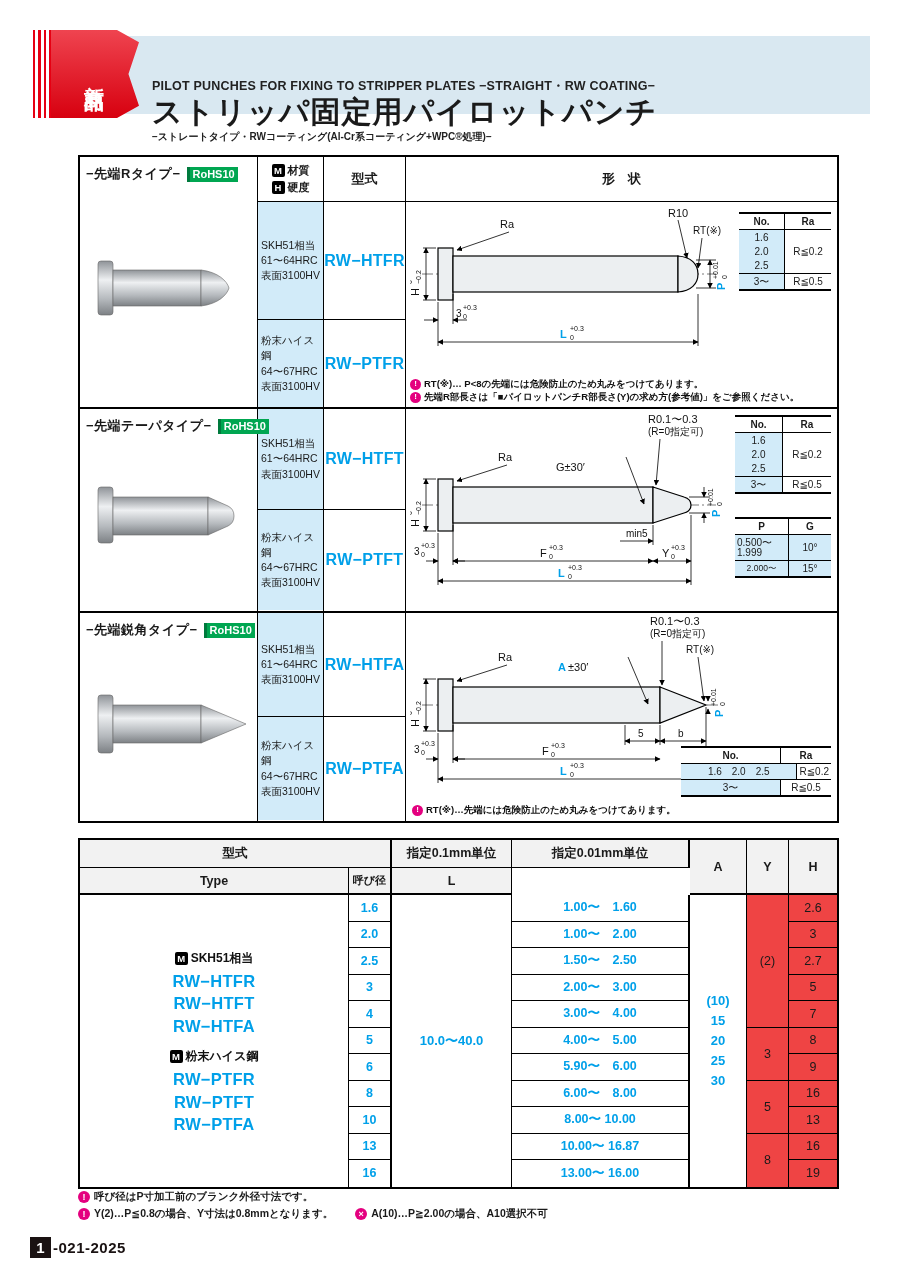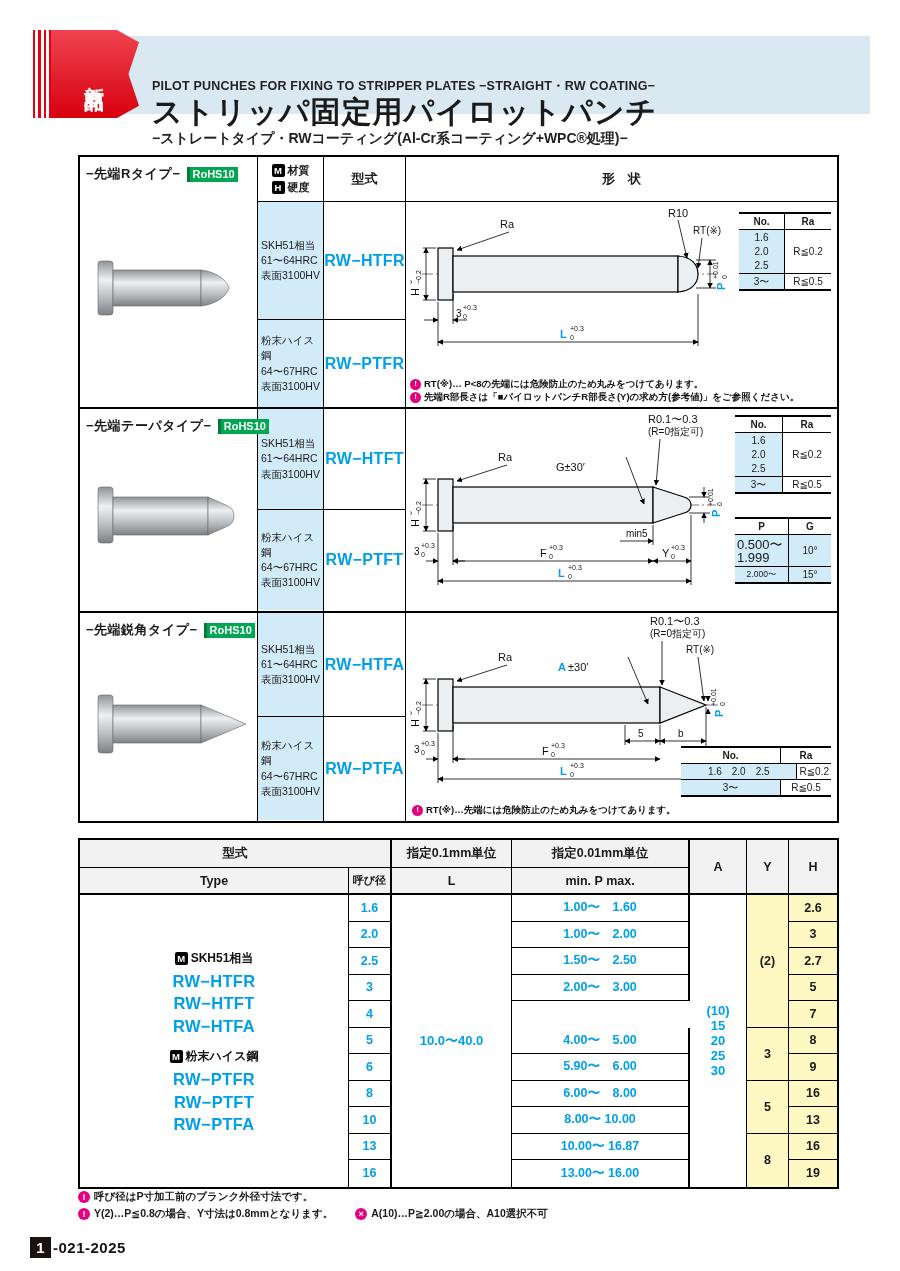--- a/index.html
+++ b/index.html
@@ -2,21 +2,21 @@
 <html><head>
 <meta charset="utf-8">
 <style>
   html,body{margin:0;padding:0;background:#fff;}
   body{width:900px;height:1271px;position:relative;font-family:"Liberation Sans","DejaVu Sans",sans-serif;color:#1a1a1a;}
   
   .hdr-band{position:absolute;left:50px;top:36px;width:820px;height:78px;background:#d9e8f1;}
   .hdr-text{position:absolute;left:152px;top:38px;margin-top:40px;}
   .hdr-en{font-size:12.5px;font-weight:bold;letter-spacing:0.2px;color:#222;}
   .hdr-ja{font-size:30px;font-weight:bold;letter-spacing:1px;color:#1a1a1a;line-height:1.15;}
-  .hdr-sub{font-size:14px;font-weight:bold;color:#222;}
+  .hdr-sub{font-size:10px;font-weight:bold;color:#222;}
   .badge-new{position:absolute;left:33px;top:30px;width:106px;height:88px;}
   .badge-stripes{position:absolute;left:0;top:0;width:18px;height:100%;
      background:repeating-linear-gradient(90deg,#e60012 0 2.5px,#fff 2.5px 5.5px);}
   .badge-body{position:absolute;left:18px;top:0;width:88px;height:100%;
      background:linear-gradient(180deg,#ef4450,#d7000f);
      clip-path:polygon(0 0,75% 0,100% 14%,88% 50%,100% 86%,75% 100%,0 100%);
      display:flex;align-items:center;justify-content:center;}
   .badge-body span{writing-mode:vertical-rl;color:#fff;font-size:20px;font-weight:bold;letter-spacing:3px;}
   
   .sections{position:absolute;left:78px;top:155px;width:757px;border:2px solid #000;box-sizing:content-box;background:#fff;}
@@ -55,25 +55,25 @@
   .mt{position:absolute;left:78px;top:838px;border:2px solid #000;display:grid;
       grid-template-columns:269px 43px 120px 178px 57px 42px 48px;
       grid-template-rows:28px 27px repeat(11,26.5px);background:#fff;}
   .mt .c{border-right:1px solid #000;border-bottom:1px solid #000;box-sizing:border-box;display:flex;align-items:center;justify-content:center;font-size:12.5px;}
   .mt .hd{background:#f2f2f2;font-weight:bold;}
   .mt .br2{border-right:2px solid #000;}
   .mt .bb2{border-bottom:2px solid #000;}
   .mt .nbr{border-right:none;}
   .mt .nbb{border-bottom:none;}
   .mt .blue{color:#00a0e9;font-weight:bold;}
-  .mt .lblue{background:#fef9c3;font-weight:bold;}
+  .mt .lblue{background:#ef4444;}
   .type-cell{flex-direction:column;justify-content:center;gap:1px;}
   .type-cell .mat-line{font-size:12px;font-weight:bold;color:#111;margin:4px 0 3px 0;display:flex;align-items:center;}
   .type-cell .code{font-size:16.5px;font-weight:bold;color:#00a0e9;line-height:1.3;letter-spacing:0.3px;}
-  .a-stack{display:flex;flex-direction:column;align-items:center;}
+  .a-stack{display:flex;flex-direction:column;gap:5px;align-items:center;}
   .a-stack div{font-size:13px;font-weight:bold;color:#00a0e9;}
   
   .fnotes{position:absolute;left:78px;top:1190px;display:flex;flex-direction:column;gap:3px;}
   .fnote-row{display:flex;align-items:center;gap:4px;font-size:10.5px;font-weight:bold;}
   .fni{width:12px;height:12px;border-radius:50%;background:#e4007f;color:#fff;font-size:9px;font-weight:bold;display:inline-flex;align-items:center;justify-content:center;}
   .gap28{width:14px;}
   .pageno{position:absolute;left:30px;top:1237px;display:flex;align-items:center;gap:2px;}
   .pn-box{width:21px;height:21px;background:#1a1212;color:#fff;font-size:15px;font-weight:bold;display:flex;align-items:center;justify-content:center;}
   .pn-rest{font-size:15px;font-weight:bold;color:#1a1212;letter-spacing:0.5px;}
   
@@ -341,21 +341,21 @@
             <div class="mc lb" style="width:48px">3〜</div>
             <div class="mc" style="flex:1">R≦0.5</div>
           </div>
         </div>
         <div class="mini" style="right:6px;top:108px;width:96px">
           <div class="mrow mhead">
             <div class="mc" style="width:54px">P</div>
             <div class="mc" style="flex:1">G</div>
           </div>
           <div class="mrow">
-            <div class="mc lb" style="width:54px;font-size:13px">0.500〜1.999</div>
+            <div class="mc lb" style="width:54px;font-size:10px">0.500〜1.999</div>
             <div class="mc lb" style="flex:1">10°</div>
           </div>
           <div class="mrow">
             <div class="mc lb" style="width:54px;font-size:8.5px">2.000〜</div>
             <div class="mc lb" style="flex:1">15°</div>
           </div>
         </div>
       </div>
     </div>
   </div>
@@ -488,21 +488,20 @@
   <div class="c hd br2" style="grid-column:1/3;grid-row:1">型式</div>
   <div class="c hd" style="grid-column:3;grid-row:1">指定0.1mm単位</div>
   <div class="c hd br2" style="grid-column:4;grid-row:1">指定0.01mm単位</div>
   <div class="c hd bb2" style="grid-column:5;grid-row:1/3">A</div>
   <div class="c hd bb2" style="grid-column:6;grid-row:1/3">Y</div>
   <div class="c hd bb2 nbr" style="grid-column:7;grid-row:1/3">H</div>
 
   <div class="c hd bb2" style="grid-column:1;grid-row:2">Type</div>
   <div class="c hd br2 bb2" style="grid-column:2;grid-row:2;font-size:11px">呼び径</div>
   <div class="c hd bb2" style="grid-column:3;grid-row:2">L</div>
-  <div class="c hd br2 bb2" style="grid-column:4;grid-row:2">min. P max.</div>
 
   <div class="c type-cell nbb" style="grid-column:1;grid-row:3/14">
     <div class="mat-line">
         <span class="sq">M</span>
         <span>SKH51相当</span>
       </div>
     <div class="code">RW−HTFR</div>
     <div class="code">RW−HTFT</div>
     <div class="code">RW−HTFA</div>
     <div class="mat-line" style="margin-top:10px">
@@ -525,20 +524,21 @@
   <div class="c blue br2" style="grid-column:2;grid-row:11">10</div>
   <div class="c blue br2" style="grid-column:2;grid-row:12">13</div>
   <div class="c blue br2 nbb" style="grid-column:2;grid-row:13">16</div>
 
   <div class="c blue nbb" style="grid-column:3;grid-row:3/14;font-size:13px">10.0〜40.0</div>
 
   <div class="c blue br2" style="grid-column:4;grid-row:3">1.00〜　1.60</div>
   <div class="c blue br2" style="grid-column:4;grid-row:4">1.00〜　2.00</div>
   <div class="c blue br2" style="grid-column:4;grid-row:5">1.50〜　2.50</div>
   <div class="c blue br2" style="grid-column:4;grid-row:6">2.00〜　3.00</div>
+  <div class="c blue br2" style="grid-column:4;grid-row:7">3.00〜　4.00</div>
   <div class="c blue br2" style="grid-column:4;grid-row:8">4.00〜　5.00</div>
   <div class="c blue br2" style="grid-column:4;grid-row:9">5.90〜　6.00</div>
   <div class="c blue br2" style="grid-column:4;grid-row:10">6.00〜　8.00</div>
   <div class="c blue br2" style="grid-column:4;grid-row:11">8.00〜 10.00</div>
   <div class="c blue br2" style="grid-column:4;grid-row:12">10.00〜 16.87</div>
   <div class="c blue br2 nbb" style="grid-column:4;grid-row:13">13.00〜 16.00</div>
 
   <div class="c nbb" style="grid-column:5;grid-row:3/14">
     <div class="a-stack">
       <div>(10)</div>

